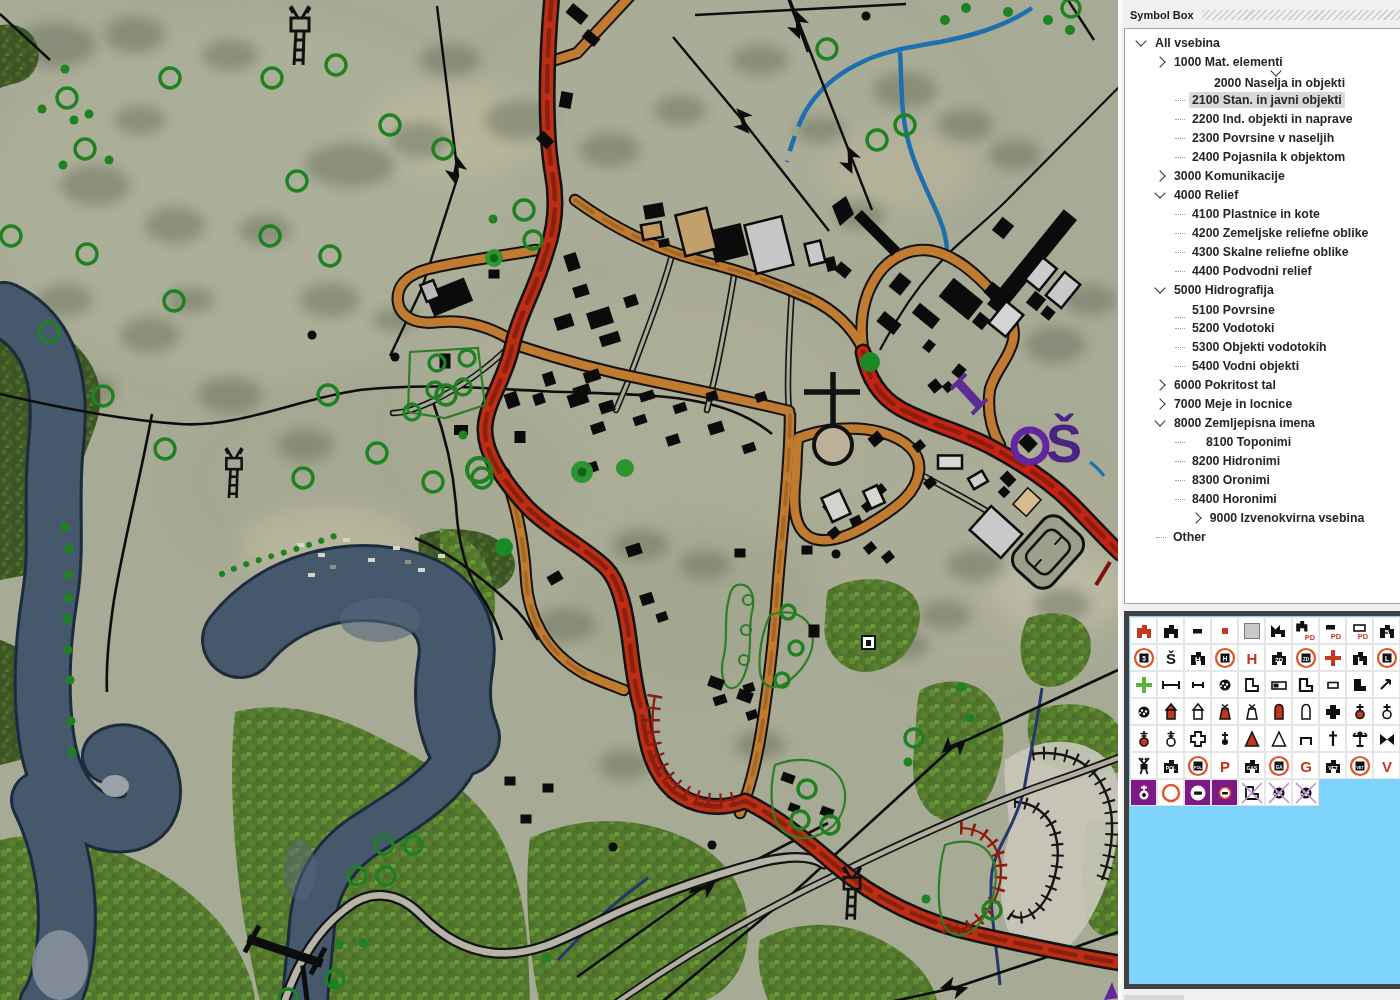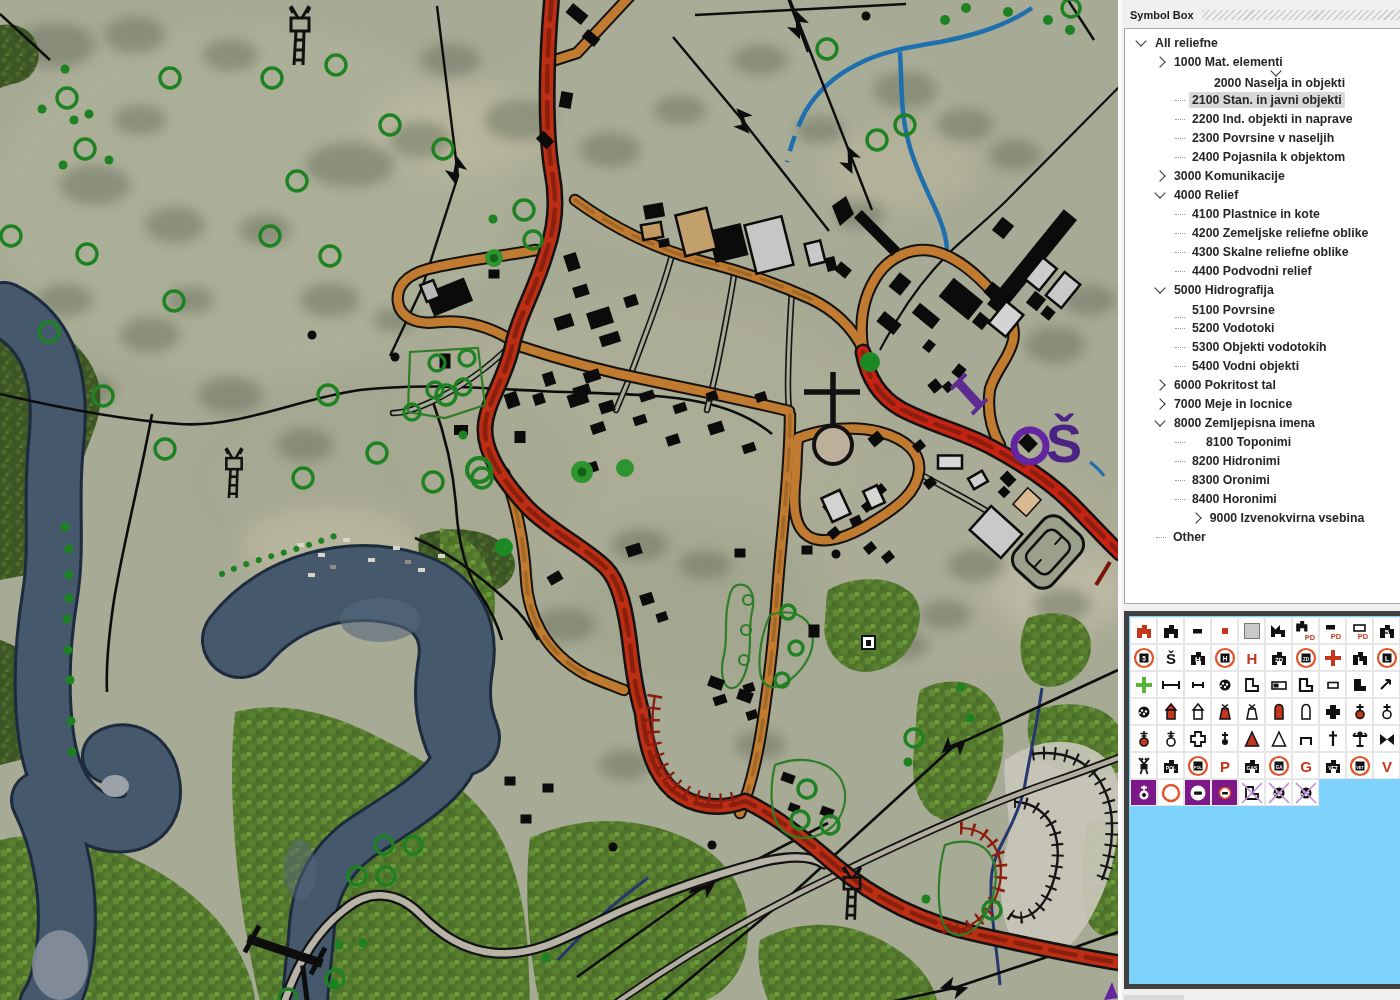--- a/index.html
+++ b/index.html
@@ -549,21 +549,21 @@
 </div>
 
 <div id="panel">
   <div id="panel-header">
     <span id="panel-title">Symbol Box</span>
     <span id="panel-grip"></span>
   </div>
   <div id="tree-box">
       <div class="tree-row" style="padding-left: 8px;">
         <span class="chev exp"></span>
-        <span class="tree-label">All reliefne</span>
+        <span class="tree-label">All vsebina</span>
       </div>
       <div class="tree-row" style="padding-left: 27px;">
         <span class="chev col"></span>
         <span class="tree-label">1000 Mat. elementi</span>
       </div>
       <div class="tree-row" style="padding-left: 27px; flex-direction: column;">
         <span class="chev exp"></span>
         <span class="tree-label">2000 Naselja in objekti</span>
       </div>
       <div class="tree-row" style="padding-left: 46px;">

